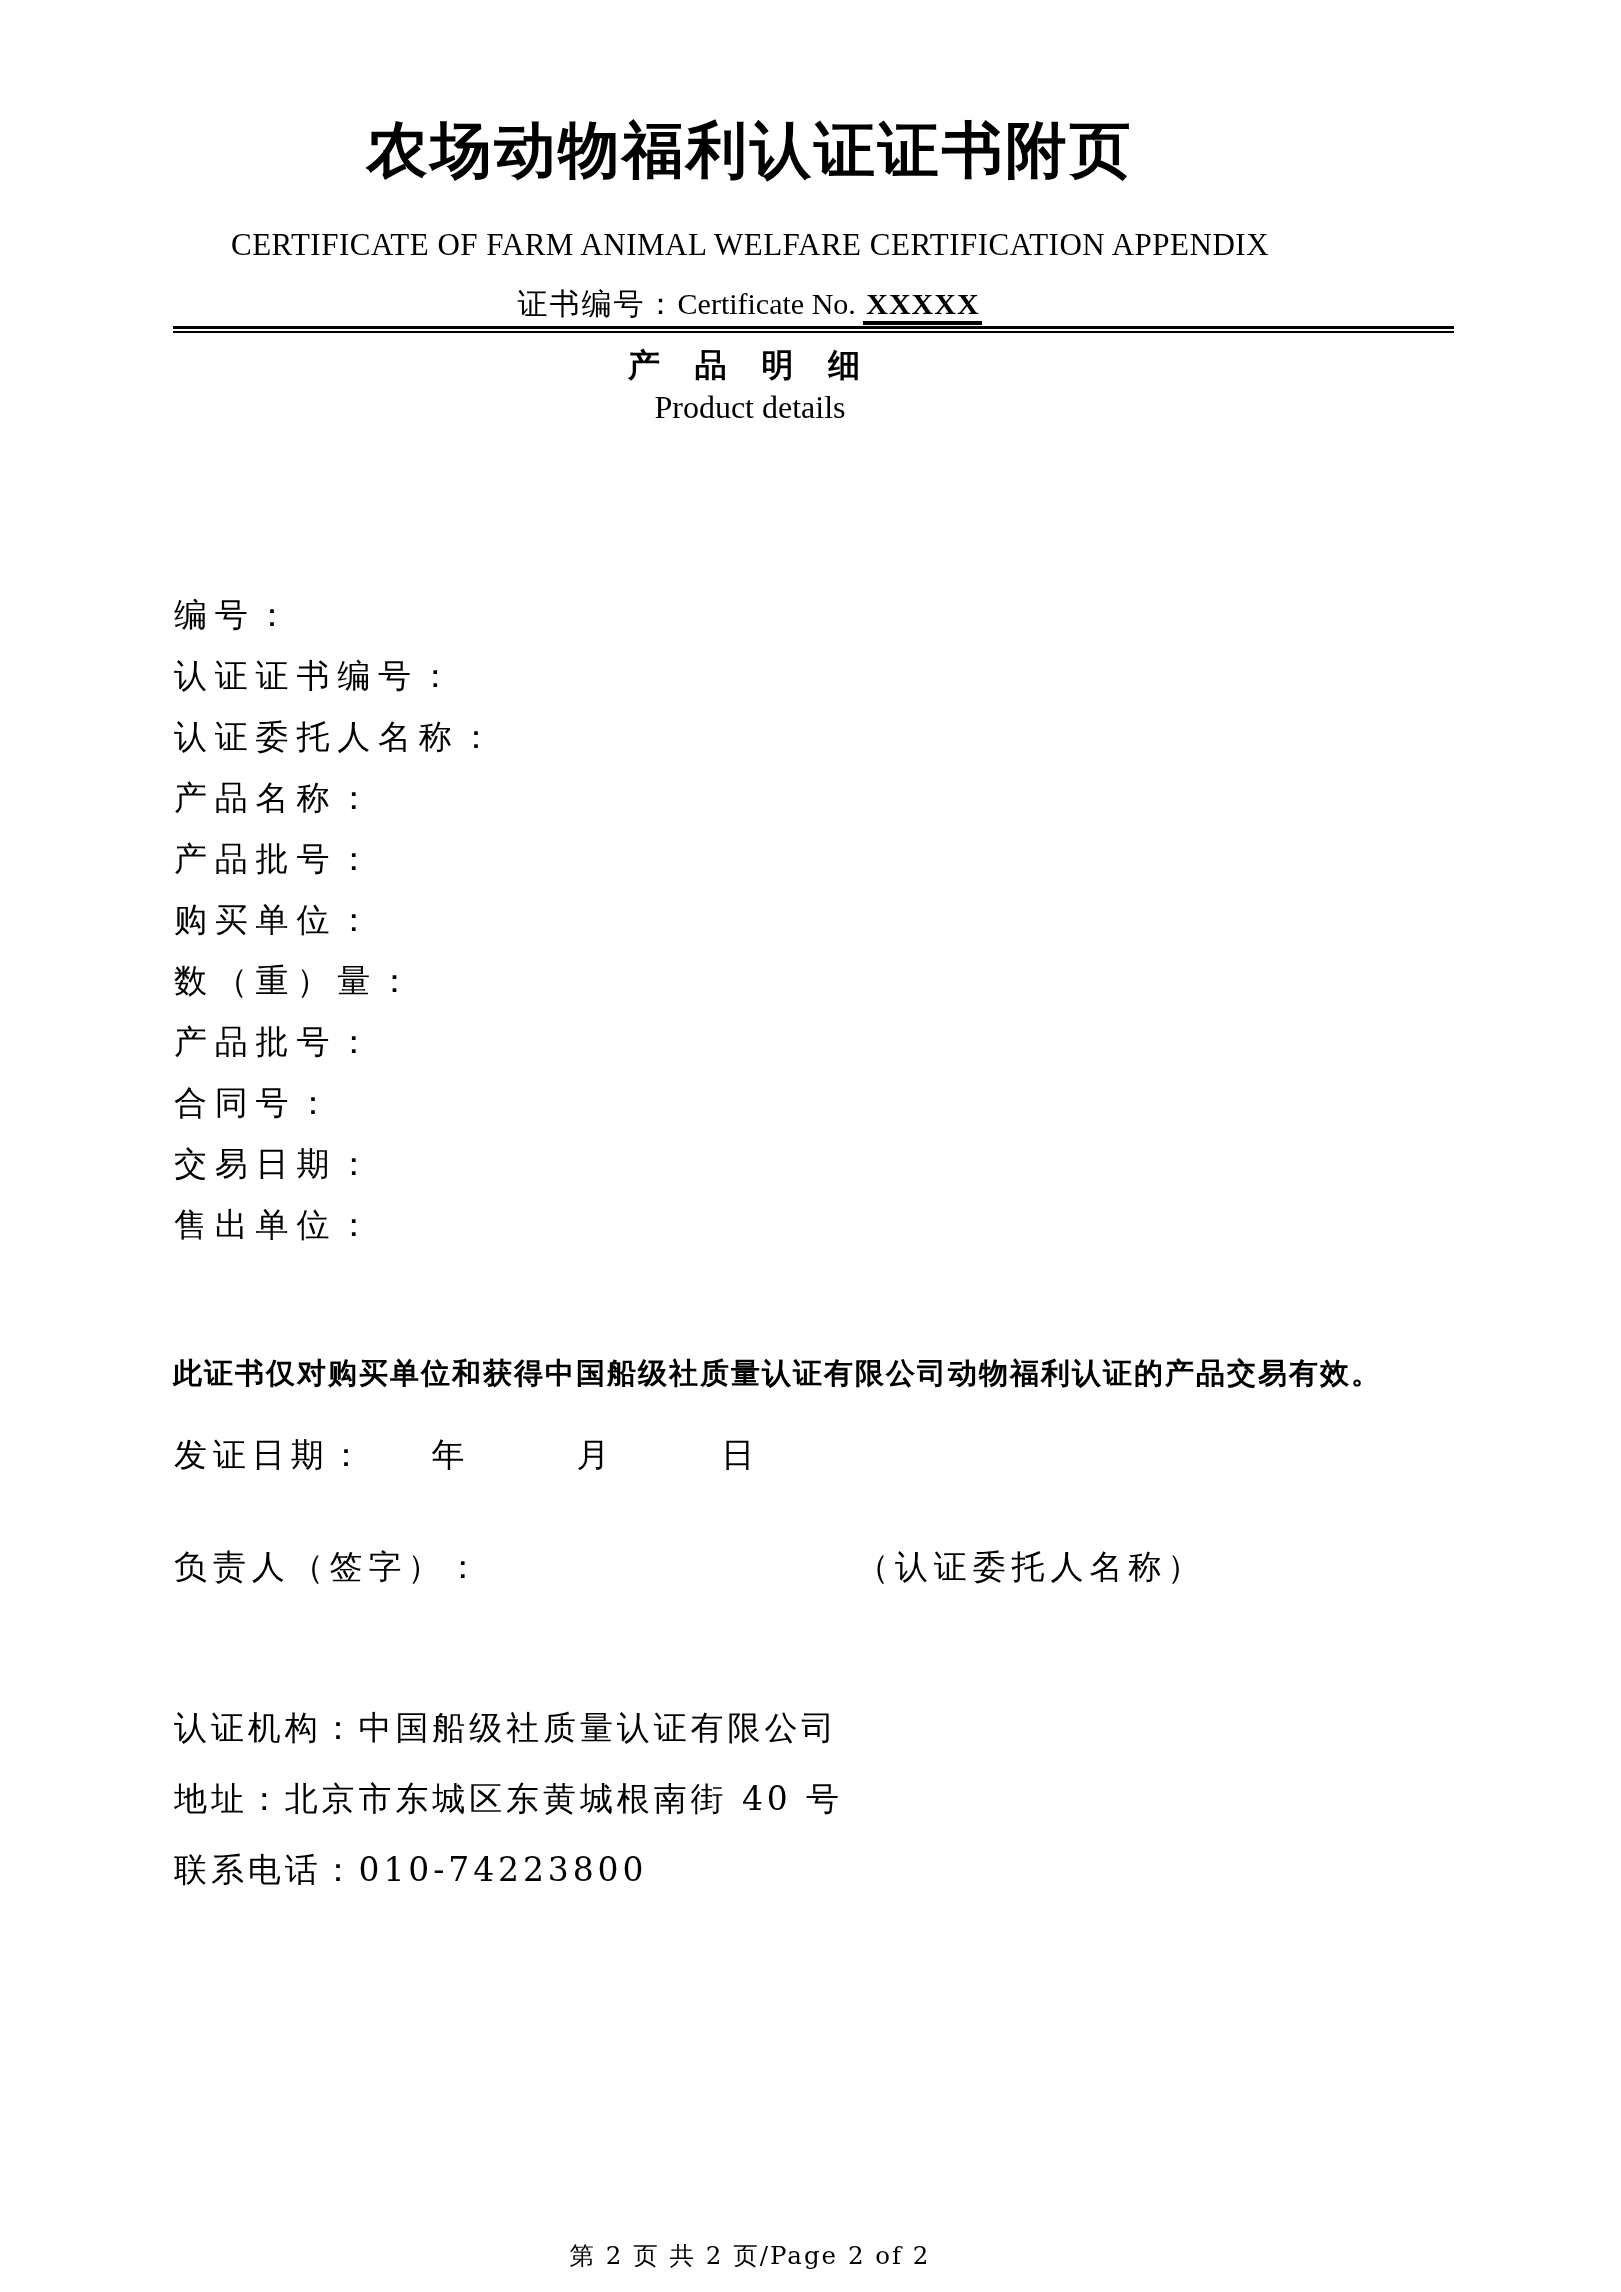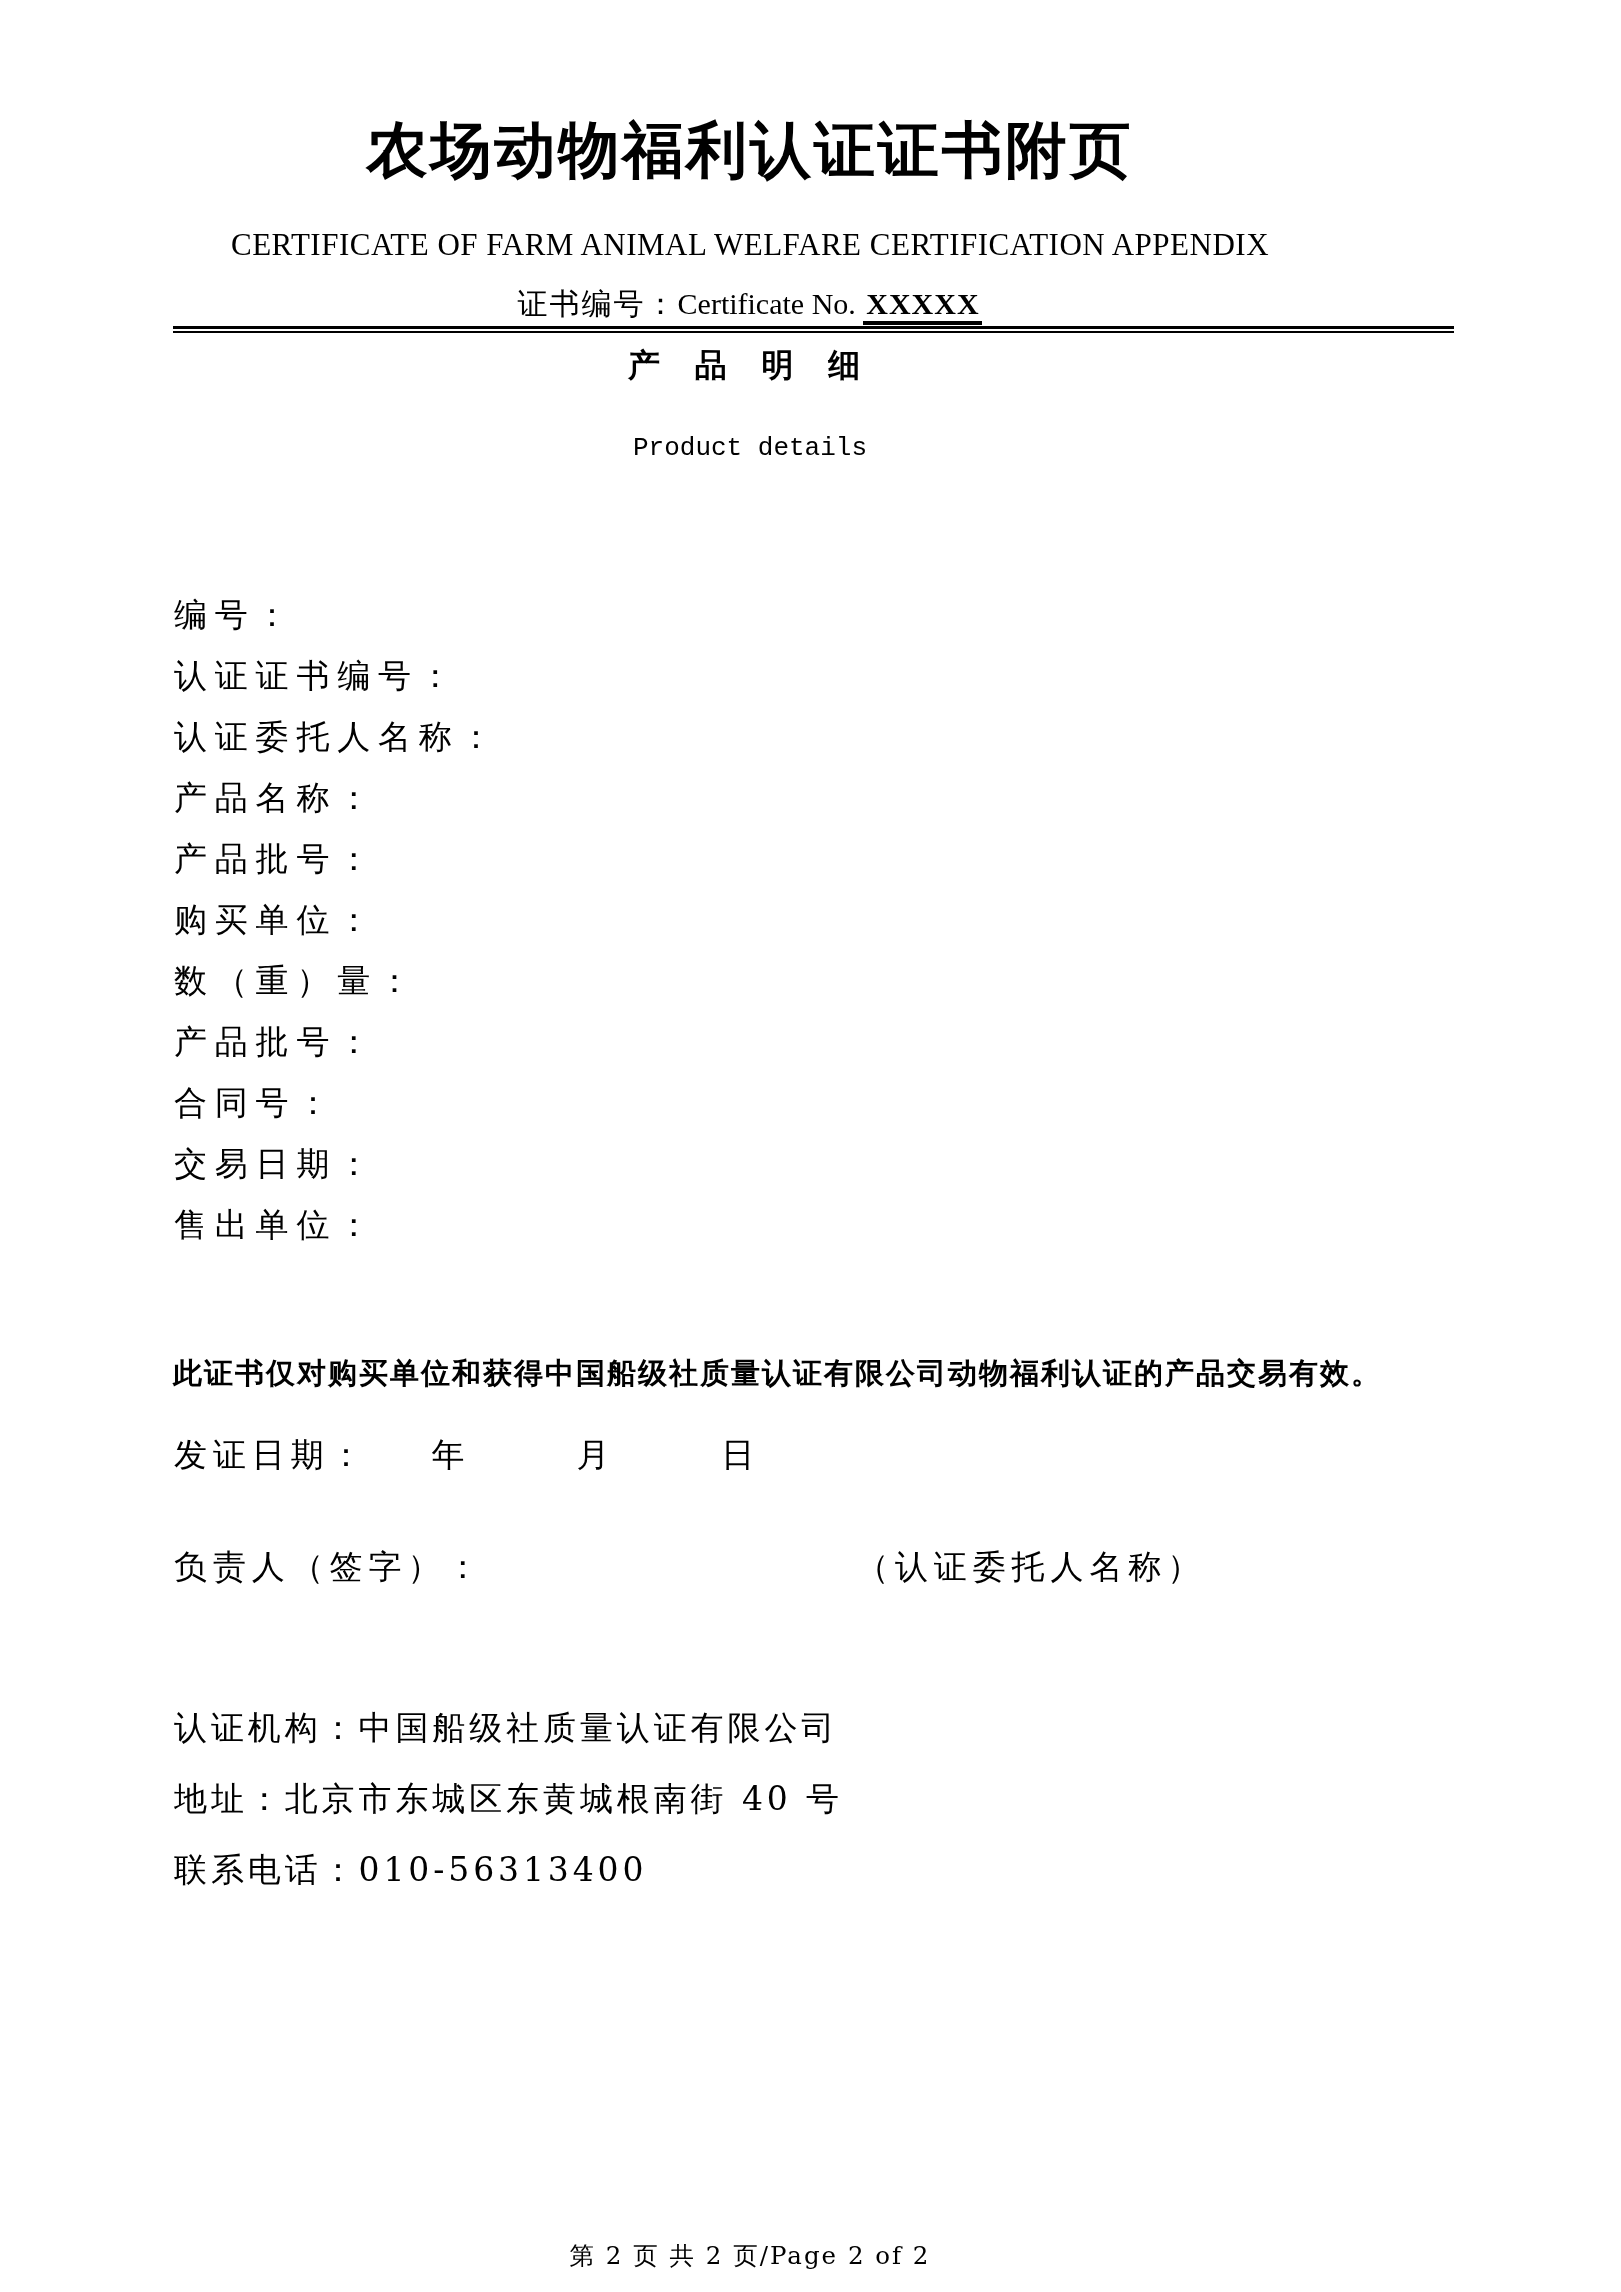--- a/index.html
+++ b/index.html
@@ -61,23 +61,22 @@
   }
   .section-cn {
     top: 344px;
     font-size: 32px;
     font-weight: bold;
     letter-spacing: 11.8px;
     font-family: "DejaVu Serif", serif;
   }
   .section-en {
     top: 389px;
-    font-size: 26px;
-    font-family: Liberation Mono, monospace;
-    margin-top: 44px;
+    font-size: 32px;
+    font-family: Liberation Serif, serif;
   }
   .doc-title {
     top: 474px;
     font-size: 45px;
     letter-spacing: 5.9px;
     font-family: "DejaVu Serif", serif;
   }
   .fields {
     position: absolute;
     left: 174px;
@@ -189,20 +188,20 @@
   <div class="seal-label">（认证委托人名称）</div>
 
   <div class="issuer">
     <div class="issuer-row">
       <span>认证机构：</span><span>中国船级社质量认证有限公司</span>
     </div>
     <div class="issuer-row">
       <span>地址：</span><span>北京市东城区东黄城根南街 40 号</span>
     </div>
     <div class="issuer-row">
-      <span>联系电话：</span><span>010-56313400</span>
+      <span>联系电话：</span><span>010-74223800</span>
     </div>
   </div>
 
   <div class="center footer">第 2 页 共 2 页/Page 2 of 2</div>
 
 </div>
 
 
 </body></html>

